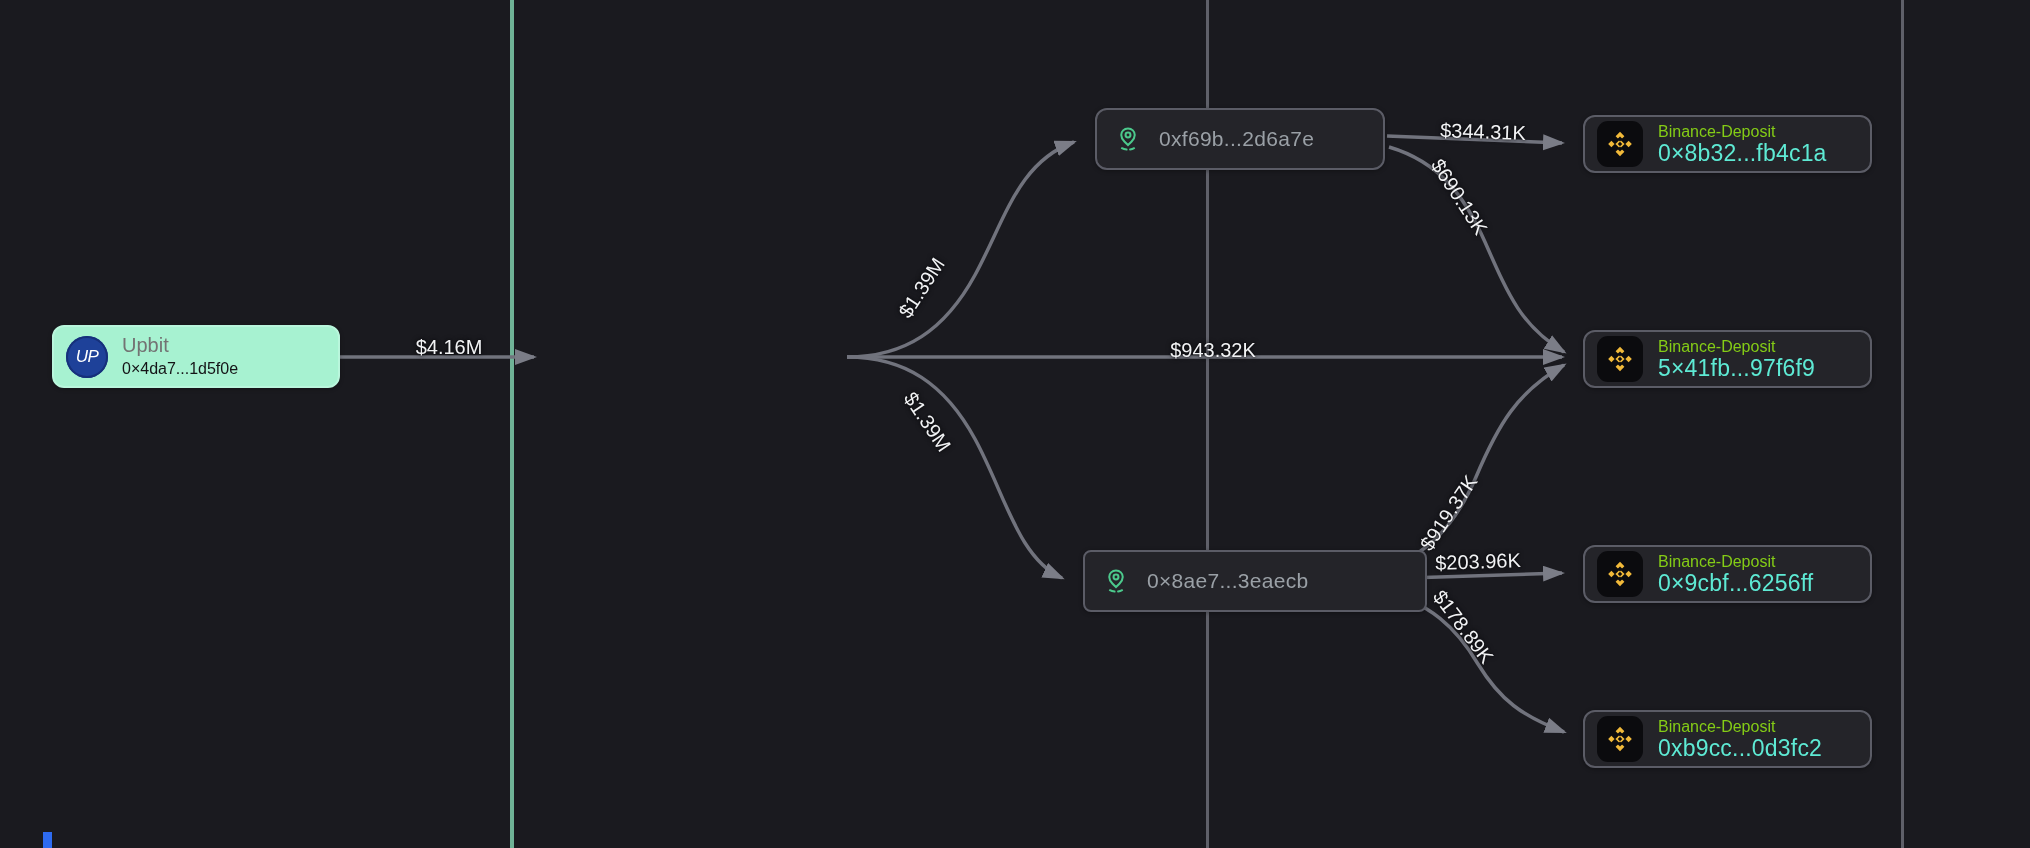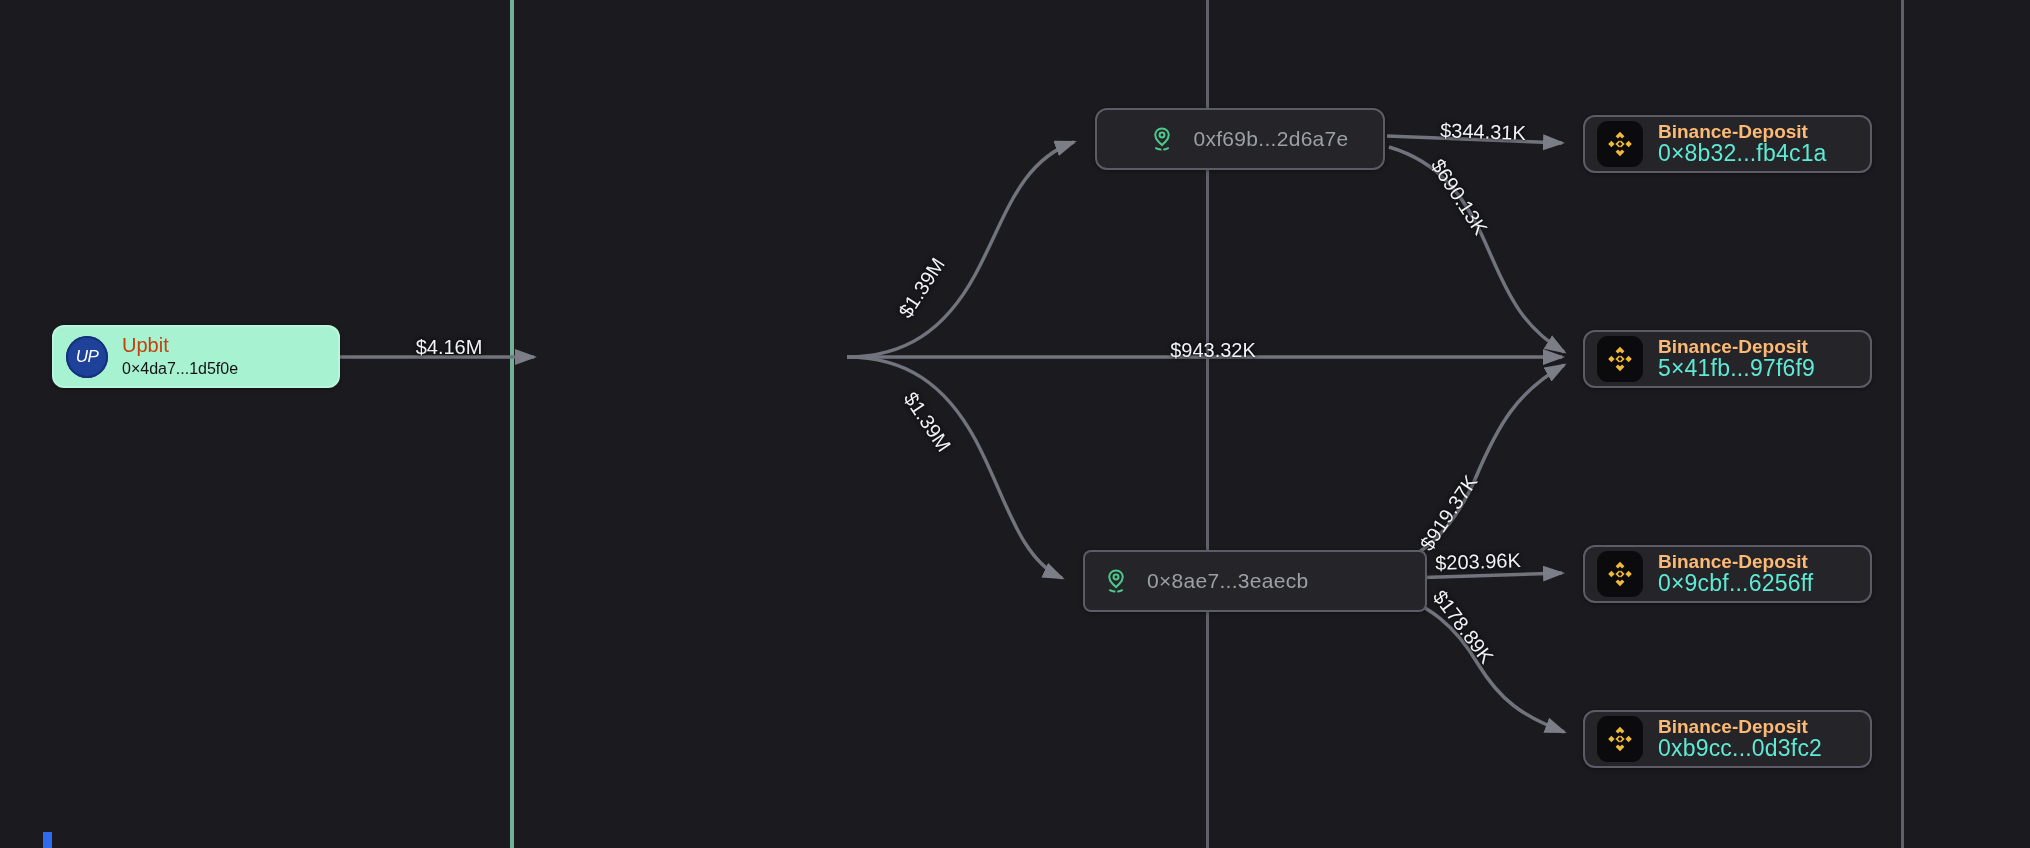--- a/index.html
+++ b/index.html
@@ -38,29 +38,29 @@
   .exchange-node{
     background:#a7f2d1;border:2px solid #b9f6dc;padding-left:12px;gap:14px;
     box-shadow:0 1px 4px rgba(0,0,0,.3);
   }
   .up-logo{
     width:42px;height:42px;border-radius:50%;background:#1e4199;
     display:flex;align-items:center;justify-content:center;flex:0 0 auto;
     box-shadow:inset 0 0 0 2px #16307a;
   }
   .up-logo span{color:#fff;font-size:17px;font-weight:400;font-style:italic;letter-spacing:-.5px;}
-  .exchange-node .t1{color:#c2410c;font-size:20px;line-height:24px;}
+  .exchange-node .t1{color:#737373;font-size:20px;line-height:24px;}
   .exchange-node .t2{color:#141417;font-size:16px;line-height:24px;}
 
   .deposit-node{padding-left:12px;gap:15px;}
   .binance-badge{
     width:46px;height:46px;border-radius:11px;background:#0b0b0e;
     display:flex;align-items:center;justify-content:center;flex:0 0 auto;
   }
-  .deposit-node .t1{color:#fdba74;font-size:19px;font-weight:700;line-height:19px;}
+  .deposit-node .t1{color:#84cc16;font-size:16px;font-weight:400;line-height:19px;}
   .deposit-node .t2{color:#5eead4;font-size:23px;line-height:25px;letter-spacing:.2px;}
 
   .minimap-indicator{position:absolute;left:43px;bottom:0;width:9px;height:16px;background:#2e6bf0;}
 </style>
 </head>
 <body>
 
 <div class="canvas">
 
   <div class="vline green"></div>
@@ -98,21 +98,21 @@
     <div class="up-logo">
       <span>UP</span>
     </div>
     <div>
       <div class="t1">Upbit</div>
       <div class="t2">0×4da7...1d5f0e</div>
     </div>
   </div>
 
 
-  <div class="node dark hop-node" style="left:1095px;top:108px;width:290px;height:62px;justify-content:center;">
+  <div class="node dark hop-node" style="left:1095px;top:108px;width:290px;height:62px;">
     <svg width="30" height="30" viewBox="0 0 28 28">
       <g fill="none" stroke="#4cc98c" stroke-width="1.9" stroke-linecap="round">
         <path d="M14 4.2 C10.3 4.2 7.7 6.9 7.7 10.2 C7.7 12.7 9.2 14.9 10.8 16.5 L14 19.6 L17.2 16.5 C18.8 14.9 20.3 12.7 20.3 10.2 C20.3 6.9 17.7 4.2 14 4.2 Z"></path>
         <circle cx="14" cy="10.3" r="2.3"></circle>
         <path d="M8.3 22.6 C9.9 23.5 11.8 23.9 14 23.9 C16.2 23.9 18.1 23.5 19.7 22.6" stroke-dasharray="4.6 3.2"></path>
       </g>
     </svg>
     <span class="addr">0xf69b...2d6a7e</span>
   </div>
 

